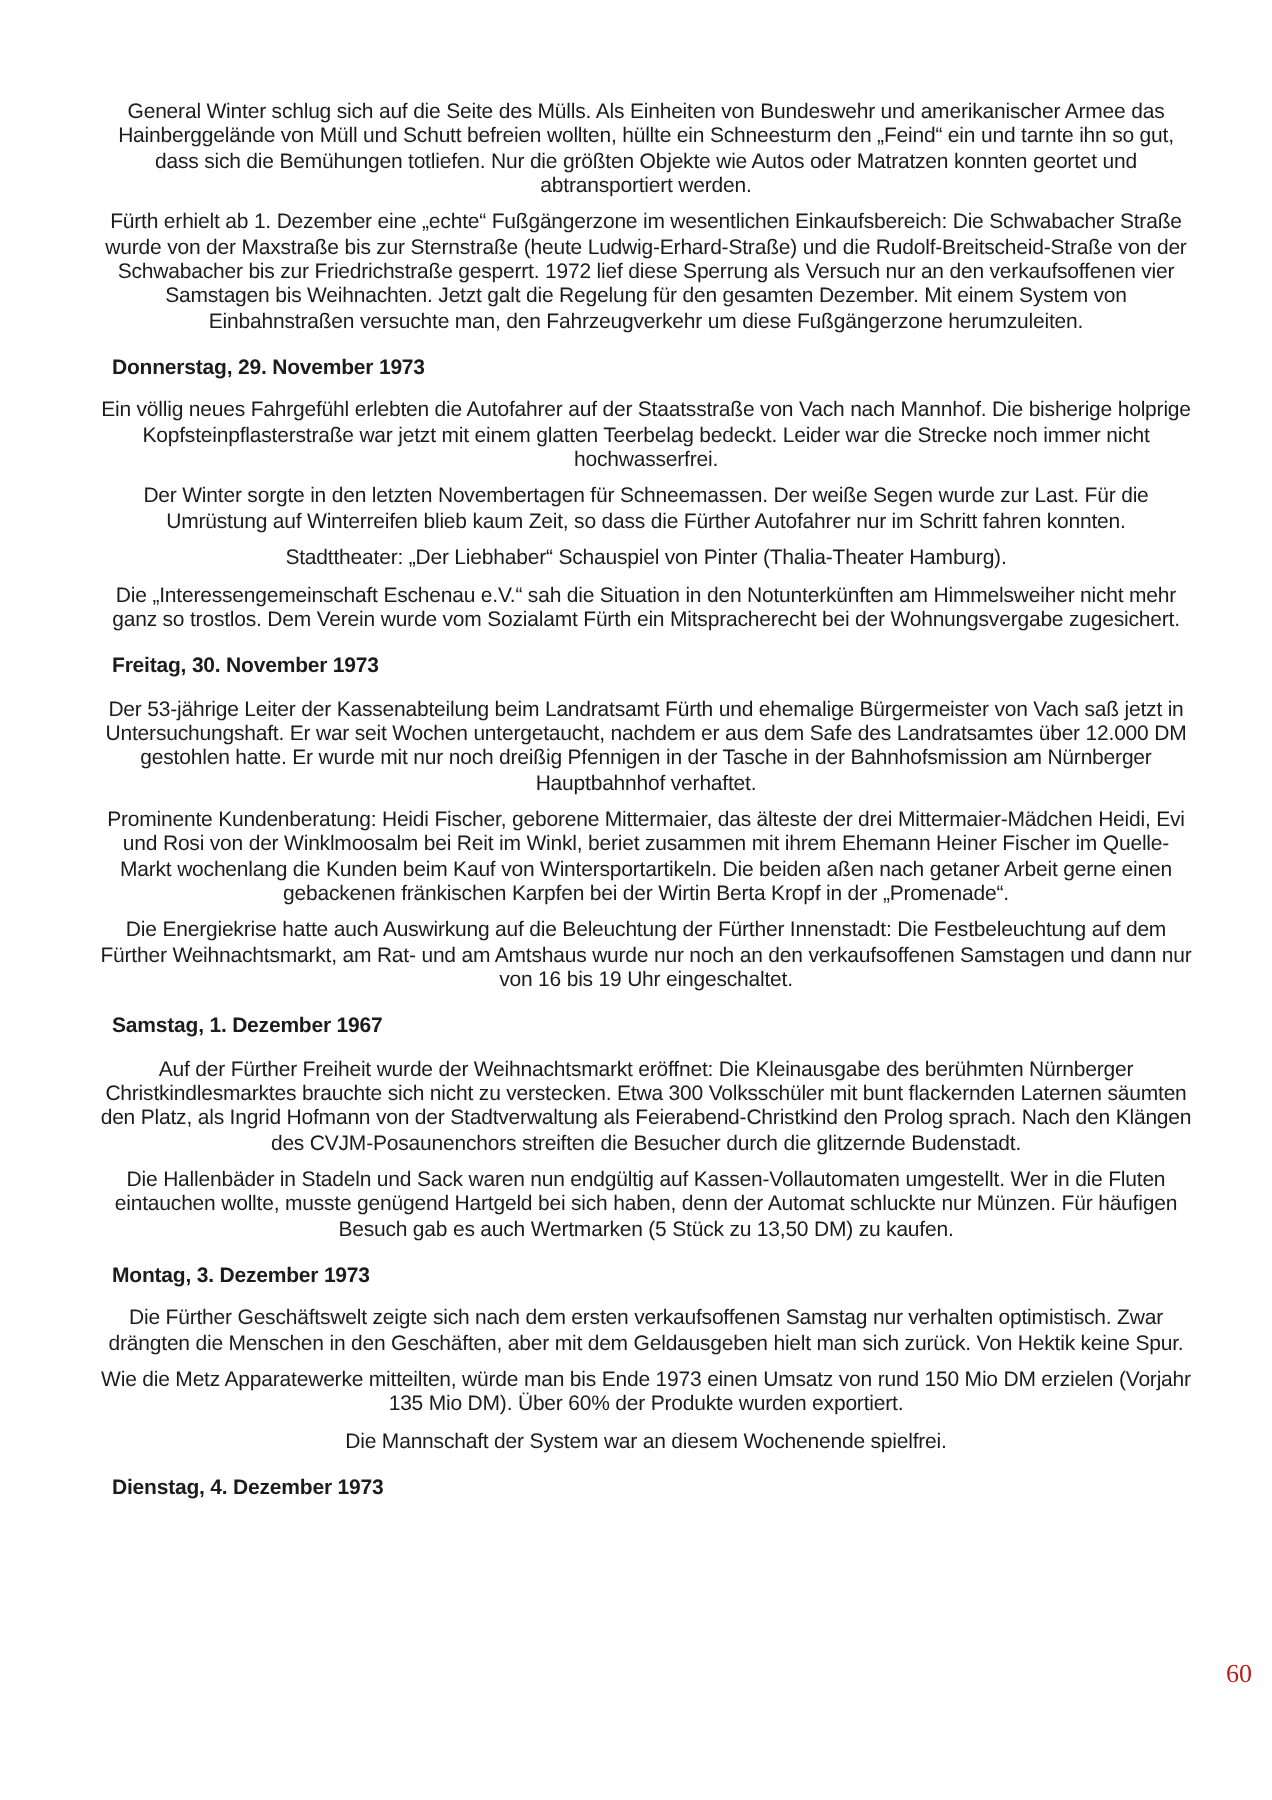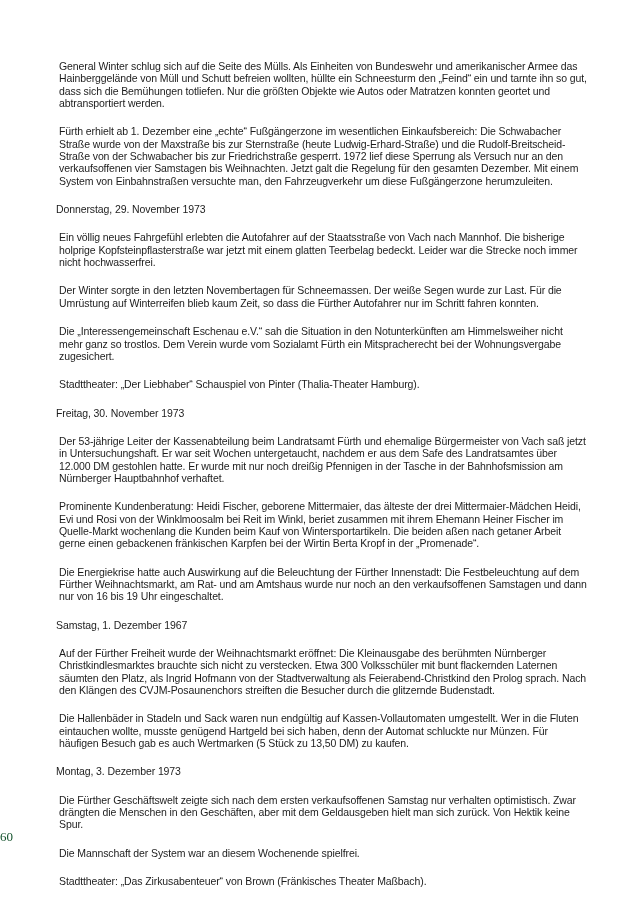--- a/index.html
+++ b/index.html
@@ -20,59 +20,60 @@
     position: absolute;
     left: 43px;
     top: 44px;
     width: 560px;
     font-size: 10.5px;
     line-height: 12.35px;
     letter-spacing: -0.1px;
     text-align: left;
   }
   .para {
-    margin: 16px;
+    margin: 6px;
     padding: 0;
+    text-align: center;
   }
   .heading {
-    font-weight: normal;
+    font-weight: bold;
     margin-top: 11px;
     margin-bottom: 9px;
     padding-left: 13px;
   }
   .page-number {
     position: absolute;
     top: 829px;
     left: 0;
     width: 626px;
-    text-align: left;
+    text-align: right;
     font-family: "Liberation Serif", serif;
     font-size: 13px;
-    color: #14532d;
+    color: #b91c1c;
   }
 </style>
 </head>
 <body>
 
 <div class="page">
   <div class="content">
       <div class="para">General Winter schlug sich auf die Seite des Mülls. Als Einheiten von Bundeswehr und amerikanischer Armee das Hainberggelände von Müll und Schutt befreien wollten, hüllte ein Schneesturm den „Feind“ ein und tarnte ihn so gut, dass sich die Bemühungen totliefen. Nur die größten Objekte wie Autos oder Matratzen konnten geortet und abtransportiert werden.</div>
       <div class="para">Fürth erhielt ab 1. Dezember eine „echte“ Fußgängerzone im wesentlichen Einkaufsbereich: Die Schwabacher Straße wurde von der Maxstraße bis zur Sternstraße (heute Ludwig-Erhard-Straße) und die Rudolf-Breitscheid-Straße von der Schwabacher bis zur Friedrichstraße gesperrt. 1972 lief diese Sperrung als Versuch nur an den verkaufsoffenen vier Samstagen bis Weihnachten. Jetzt galt die Regelung für den gesamten Dezember. Mit einem System von Einbahnstraßen versuchte man, den Fahrzeugverkehr um diese Fußgängerzone herumzuleiten.</div>
       <div class="heading">Donnerstag, 29. November 1973</div>
       <div class="para">Ein völlig neues Fahrgefühl erlebten die Autofahrer auf der Staatsstraße von Vach nach Mannhof. Die bisherige holprige Kopfsteinpflasterstraße war jetzt mit einem glatten Teerbelag bedeckt. Leider war die Strecke noch immer nicht hochwasserfrei.</div>
       <div class="para">Der Winter sorgte in den letzten Novembertagen für Schneemassen. Der weiße Segen wurde zur Last. Für die Umrüstung auf Winterreifen blieb kaum Zeit, so dass die Fürther Autofahrer nur im Schritt fahren konnten.</div>
+      <div class="para">Stadttheater: „Der Liebhaber“ Schauspiel von Pinter (Thalia-Theater Hamburg).</div>
       <div class="para">Die „Interessengemeinschaft Eschenau e.V.“ sah die Situation in den Notunterkünften am Himmelsweiher nicht mehr ganz so trostlos. Dem Verein wurde vom Sozialamt Fürth ein Mitspracherecht bei der Wohnungsvergabe zugesichert.</div>
-      <div class="para">Stadttheater: „Der Liebhaber“ Schauspiel von Pinter (Thalia-Theater Hamburg).</div>
       <div class="heading">Freitag, 30. November 1973</div>
       <div class="para">Der 53-jährige Leiter der Kassenabteilung beim Landratsamt Fürth und ehemalige Bürgermeister von Vach saß jetzt in Untersuchungshaft. Er war seit Wochen untergetaucht, nachdem er aus dem Safe des Landratsamtes über 12.000 DM gestohlen hatte. Er wurde mit nur noch dreißig Pfennigen in der Tasche in der Bahnhofsmission am Nürnberger Hauptbahnhof verhaftet.</div>
       <div class="para">Prominente Kundenberatung: Heidi Fischer, geborene Mittermaier, das älteste der drei Mittermaier-Mädchen Heidi, Evi und Rosi von der Winklmoosalm bei Reit im Winkl, beriet zusammen mit ihrem Ehemann Heiner Fischer im Quelle-Markt wochenlang die Kunden beim Kauf von Wintersportartikeln. Die beiden aßen nach getaner Arbeit gerne einen gebackenen fränkischen Karpfen bei der Wirtin Berta Kropf in der „Promenade“.</div>
       <div class="para">Die Energiekrise hatte auch Auswirkung auf die Beleuchtung der Fürther Innenstadt: Die Festbeleuchtung auf dem Fürther Weihnachtsmarkt, am Rat- und am Amtshaus wurde nur noch an den verkaufsoffenen Samstagen und dann nur von 16 bis 19 Uhr eingeschaltet.</div>
       <div class="heading">Samstag, 1. Dezember 1967</div>
       <div class="para">Auf der Fürther Freiheit wurde der Weihnachtsmarkt eröffnet: Die Kleinausgabe des berühmten Nürnberger Christkindlesmarktes brauchte sich nicht zu verstecken. Etwa 300 Volksschüler mit bunt flackernden Laternen säumten den Platz, als Ingrid Hofmann von der Stadtverwaltung als Feierabend-Christkind den Prolog sprach. Nach den Klängen des CVJM-Posaunenchors streiften die Besucher durch die glitzernde Budenstadt.</div>
       <div class="para">Die Hallenbäder in Stadeln und Sack waren nun endgültig auf Kassen-Vollautomaten umgestellt. Wer in die Fluten eintauchen wollte, musste genügend Hartgeld bei sich haben, denn der Automat schluckte nur Münzen. Für häufigen Besuch gab es auch Wertmarken (5 Stück zu 13,50 DM) zu kaufen.</div>
       <div class="heading">Montag, 3. Dezember 1973</div>
       <div class="para">Die Fürther Geschäftswelt zeigte sich nach dem ersten verkaufsoffenen Samstag nur verhalten optimistisch. Zwar drängten die Menschen in den Geschäften, aber mit dem Geldausgeben hielt man sich zurück. Von Hektik keine Spur.</div>
+      <div class="para">Wie die Metz Apparatewerke mitteilten, würde man bis Ende 1973 einen Umsatz von rund 150 Mio DM erzielen (Vorjahr 135 Mio DM). Über 60% der Produkte wurden exportiert.</div>
       <div class="para">Die Mannschaft der System war an diesem Wochenende spielfrei.</div>
-      <div class="para">Stadttheater: „Das Zirkusabenteuer“ von Brown (Fränkisches Theater Maßbach).</div>
       <div class="heading">Dienstag, 4. Dezember 1973</div>
     </div>
   <div class="page-number">60</div>
 </div>
 
 </body></html>

